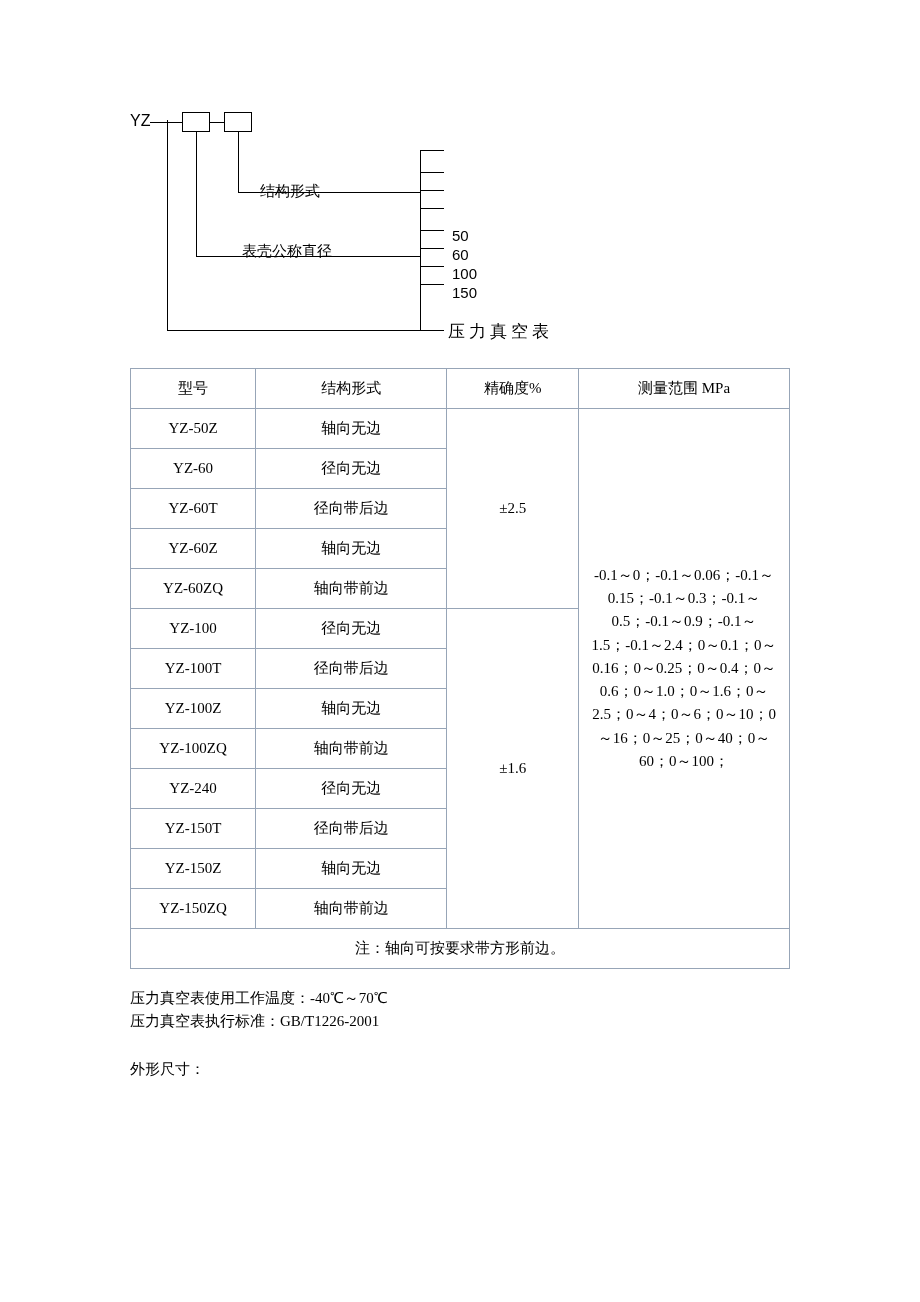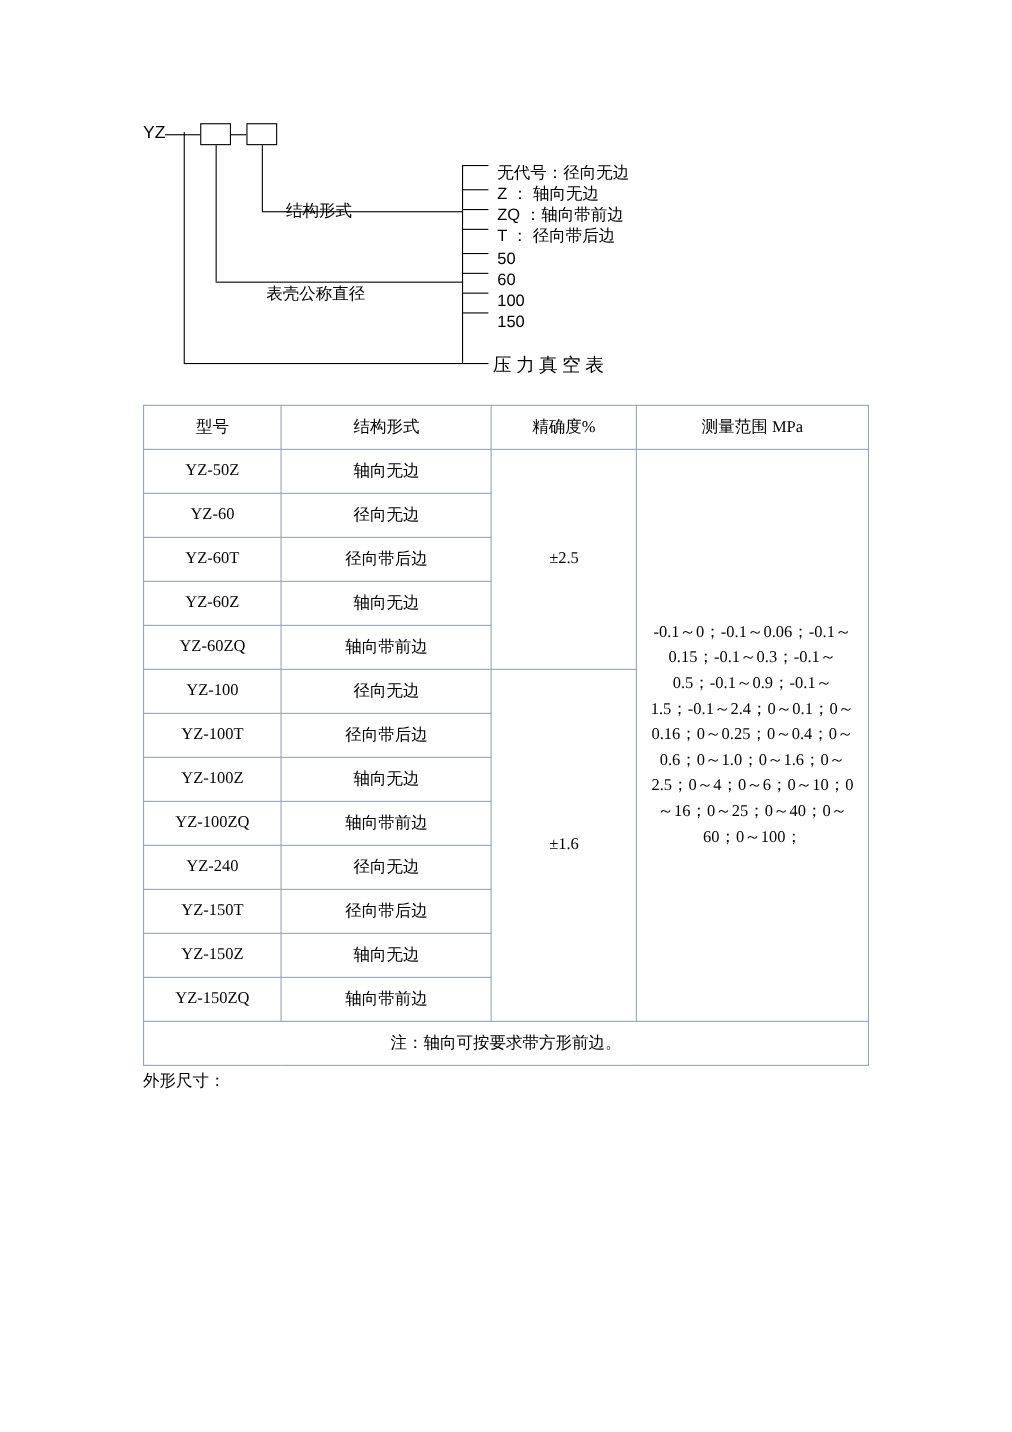--- a/index.html
+++ b/index.html
@@ -56,21 +56,21 @@
   .h-struct { left: 108px; top: 102px; width: 182px; }
   .lbl-struct { position:absolute; left: 130px; top: 92px; font-size:15px; }
   .v-struct-right { left: 290px; top: 60px; height: 180px; }
   .h-struct-top   { left: 290px; top: 60px; width: 24px; }
   .h-struct-1 { left: 290px; top: 82px;  width: 24px; }
   .h-struct-2 { left: 290px; top: 100px; width: 24px; }
   .h-struct-3 { left: 290px; top: 118px; width: 24px; }
   
   .v-diam { left: 66px; top: 42px; height: 124px; }
   .h-diam { left: 66px; top: 166px; width: 224px; }
-  .lbl-diam { position:absolute; left: 112px; top: 168px; font-size:15px; }
+  .lbl-diam { position:absolute; left: 112px; top: 152px; font-size:15px; }
   .h-diam-1 { left: 290px; top: 140px; width: 24px; }
   .h-diam-2 { left: 290px; top: 158px; width: 24px; }
   .h-diam-3 { left: 290px; top: 176px; width: 24px; }
   .h-diam-4 { left: 290px; top: 194px; width: 24px; }
   
   .h-bottom { left: 37px; top: 240px; width: 277px; }
   .v-root { left: 37px; top: 30px; height: 210px; }
   .opt-block {
     position: absolute;
     left: 322px;
@@ -155,24 +155,20 @@
     <span class="vline v-struct-right"></span>
     <span class="hline h-struct-top"></span>
     <span class="hline h-struct-1"></span>
     <span class="hline h-struct-2"></span>
     <span class="hline h-struct-3"></span>
     <span class="hline h-diam-1"></span>
     <span class="hline h-diam-2"></span>
     <span class="hline h-diam-3"></span>
     <span class="hline h-diam-4"></span>
 
-    <div class="opt-block opt-struct">无代号：径向无边
-Z ： 轴向无边
-ZQ ：轴向带前边
-T ： 径向带后边</div>
     <div class="opt-block opt-diam">50
 60
 100
 150</div>
     <div class="bottom-label">压力真空表</div>
   </div>
 
 
   <table class="spec">
     <colgroup>
@@ -242,16 +238,20 @@
     <tr>
       <td>YZ-150ZQ</td>
       <td>轴向带前边</td>
     </tr>
     <tr class="note-row">
       <td colspan="4">注：轴向可按要求带方形前边。</td>
     </tr>
   </tbody>
     </table>
 
-
-  <div class="section-h" style="margin-top:4px;">外形尺寸：</div>
+  <div class="after-notes">
+    <div>压力真空表使用工作温度：-40℃～70℃</div>
+    <div>压力真空表执行标准：GB/T1226-2001</div>
+  </div>
+
+  <div class="section-h" style="margin-top:28px;">外形尺寸：</div>
 
 </div>
 
 </body></html>

